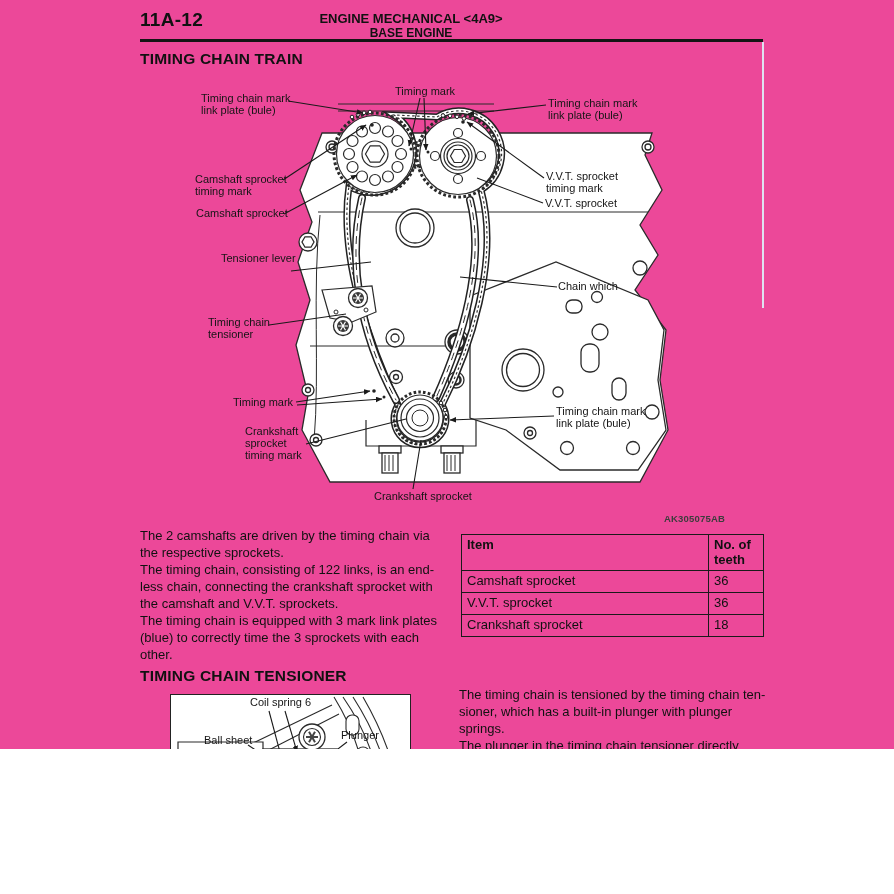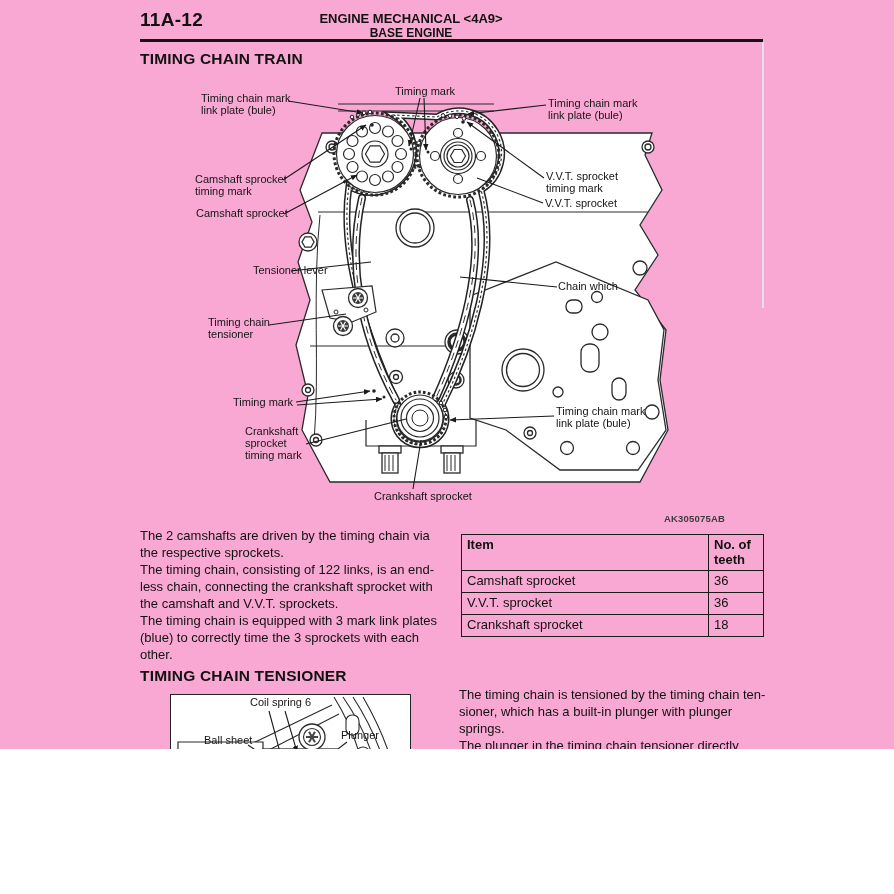--- a/index.html
+++ b/index.html
@@ -1,16 +1,16 @@
 <!DOCTYPE html>
 <html><head>
 <meta charset="utf-8">
 <style>
   html,body{margin:0;padding:0;background:#fff;}
-  #page{position:relative;width:894px;height:749px;background:#f9a8d4;overflow:hidden;
+  #page{position:relative;width:894px;height:749px;background:#ec4899;overflow:hidden;
         font-family:"Liberation Sans",sans-serif;color:#111;}
   .abs{position:absolute;}
   .hcode{font-size:19px;font-weight:bold;letter-spacing:.3px;}
   .htitle{font-size:13px;font-weight:bold;text-align:center;width:320px;}
   .hsub{font-size:12px;font-weight:bold;text-align:center;width:320px;}
   .rule{background:#141414;height:2.5px;}
   .faintline{background:#e0e0f0;width:2px;}
   .sectitle{font-size:15.5px;font-weight:bold;letter-spacing:.2px;}
   .body-text{font-size:13px;line-height:17px;white-space:pre-line;}
   .lbl{position:absolute;font-size:11px;line-height:12px;white-space:pre-line;color:#151515;}
@@ -215,21 +215,21 @@
 link plate (bule)</div>
   <div class="lbl" style="left:395px;top:85px;">Timing mark</div>
   <div class="lbl" style="left:548px;top:97px;">Timing chain mark
 link plate (bule)</div>
   <div class="lbl" style="left:195px;top:173px;">Camshaft sprocket
 timing mark</div>
   <div class="lbl" style="left:196px;top:207px;">Camshaft sprocket</div>
   <div class="lbl" style="left:546px;top:170px;">V.V.T. sprocket
 timing mark</div>
   <div class="lbl" style="left:545px;top:197px;">V.V.T. sprocket</div>
-  <div class="lbl" style="left:221px;top:264px;margin-left:32px;">Tensioner lever</div>
+  <div class="lbl" style="left:221px;top:252px;">Tensioner lever</div>
   <div class="lbl" style="left:558px;top:280px;">Chain which</div>
   <div class="lbl" style="left:208px;top:316px;">Timing chain
 tensioner</div>
   <div class="lbl" style="left:233px;top:396px;">Timing mark</div>
   <div class="lbl" style="left:245px;top:425px;">Crankshaft
 sprocket
 timing mark</div>
   <div class="lbl" style="left:556px;top:405px;">Timing chain mark
 link plate (bule)</div>
   <div class="lbl" style="left:374px;top:490px;">Crankshaft sprocket</div>

